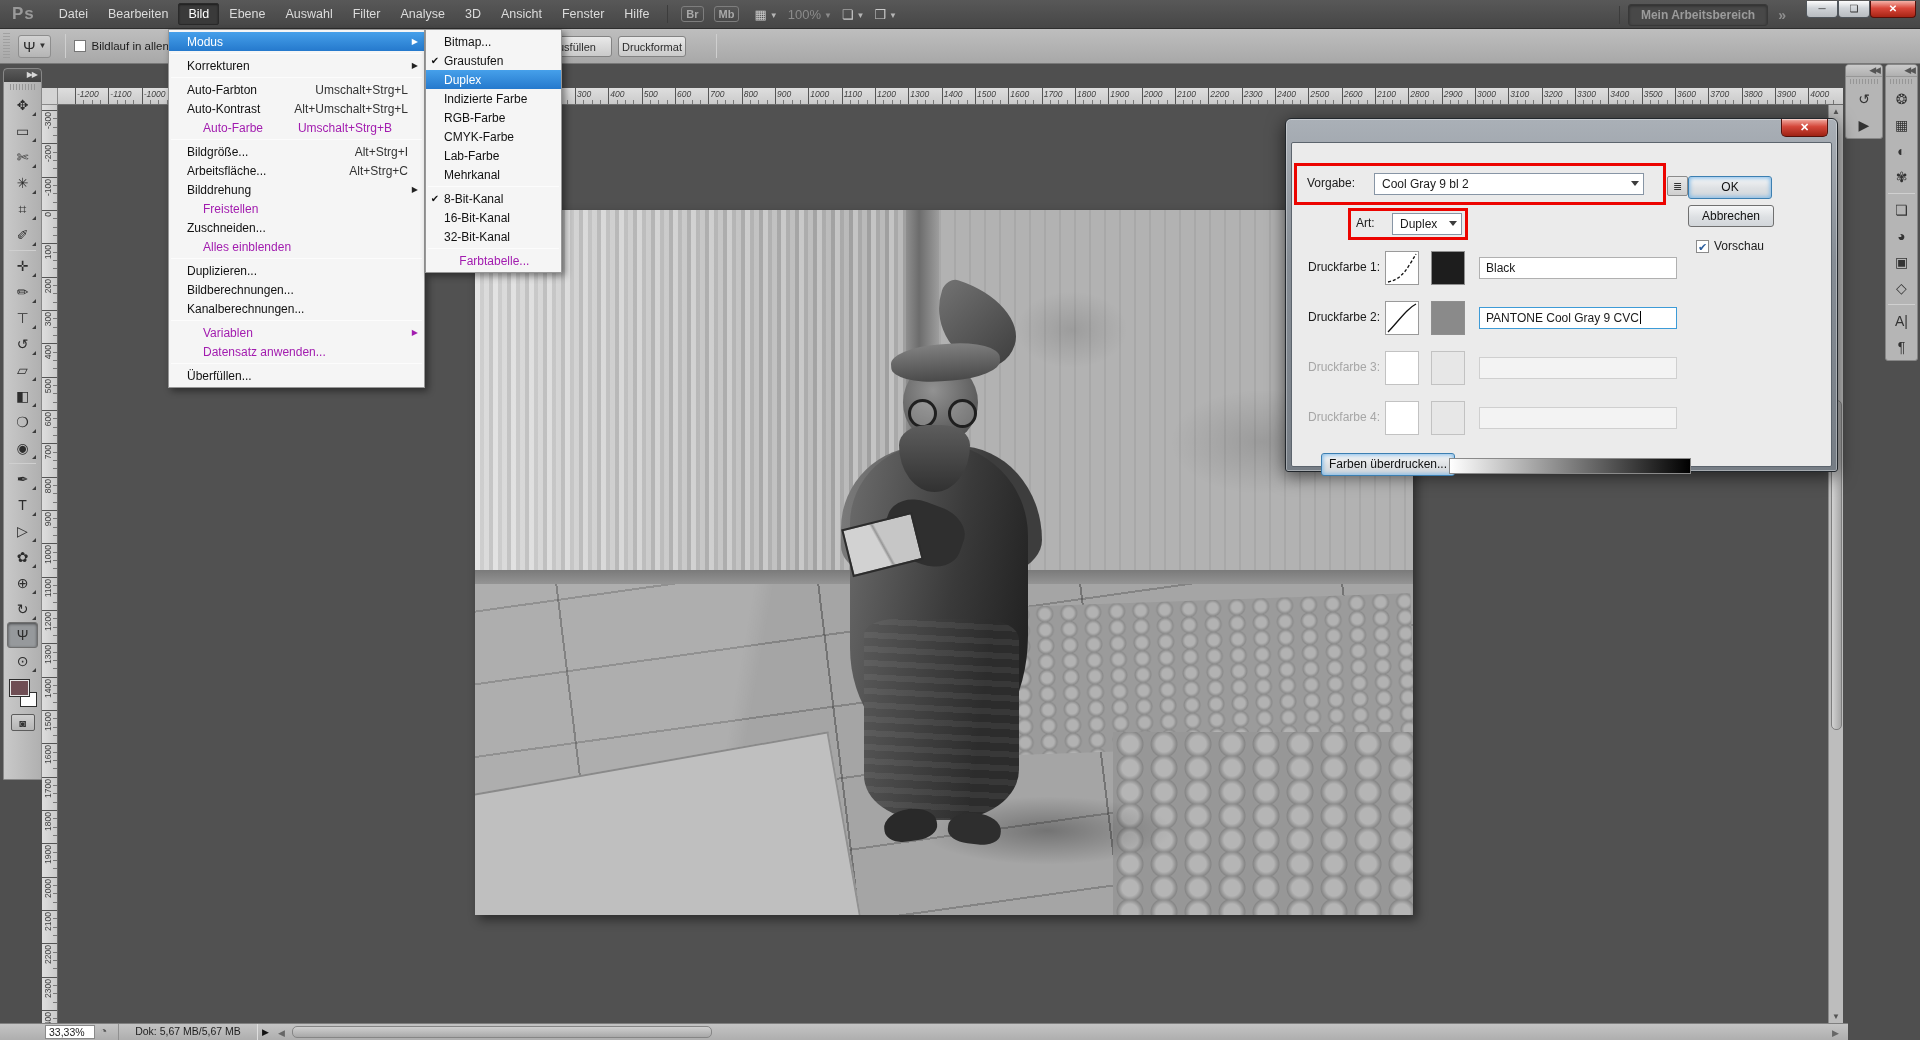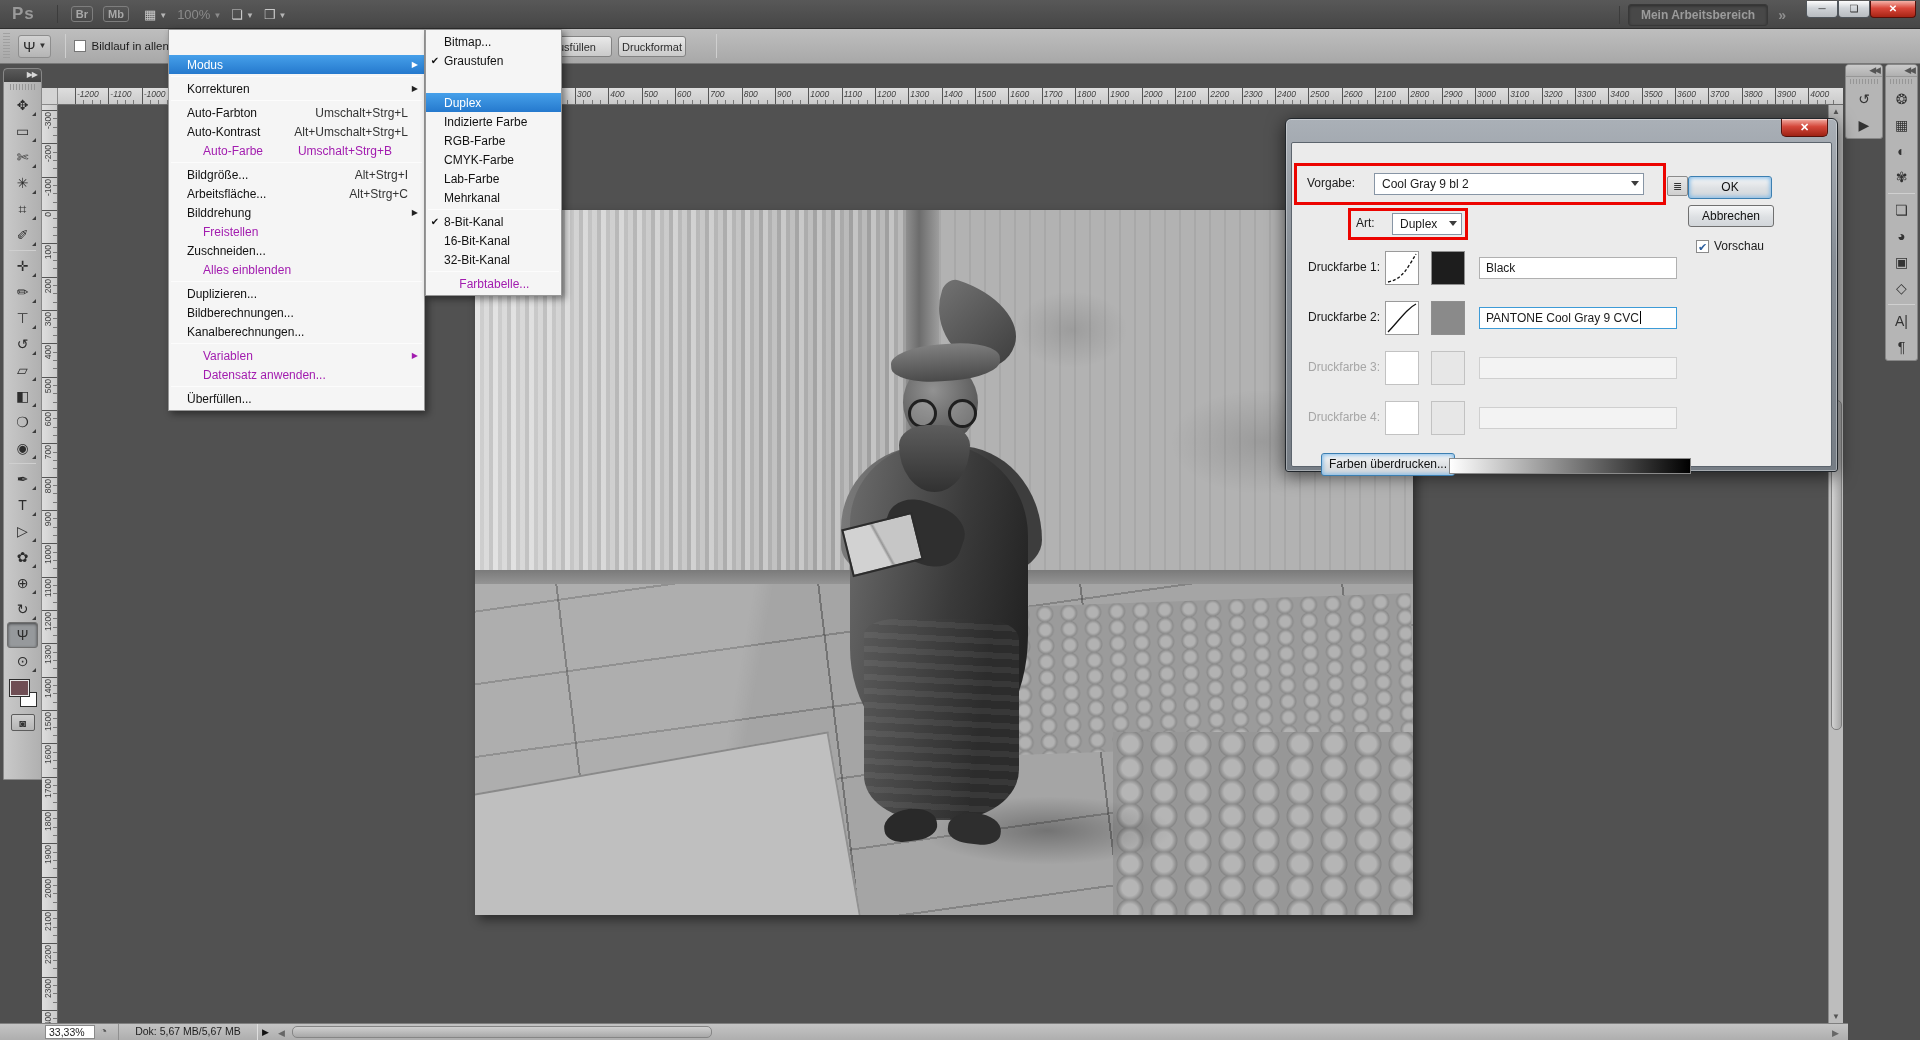--- a/index.html
+++ b/index.html
@@ -193,21 +193,21 @@
   .popup { position:absolute; background:#f5f5f5; border:1px solid #979797;
     box-shadow:3px 3px 7px rgba(0,0,0,.45); z-index:50; font-size:12px; padding:2px 0; }
   #bild-menu { left:168px; top:29px; width:257px; }
   #modus-submenu { left:425px; top:29px; width:137px; z-index:51; }
   .mi { display:flex; align-items:center; height:19px; padding:0 6px 0 0; color:#111; }
   .mi .check { width:18px; text-align:center; font-size:10px; }
   .mi .lbl { flex:1 1 auto; white-space:nowrap; }
   .mi .sc { color:#333; margin-left:18px; white-space:nowrap; }
   .mi .sub { width:10px; font-size:8px; text-align:right; color:#222; }
   .mi.disabled, .mi.disabled .sc, .mi.disabled .sub { color:#a21caf;gap:16px; }
-  .mi.hl { background:linear-gradient(#46a0ea,#2579cd); color:#fff;margin-top:23px; }
+  .mi.hl { background:linear-gradient(#46a0ea,#2579cd); color:#fff; }
   .mi.hl .sc, .mi.hl .sub, .mi.hl .check { color:#fff; }
   .msep { height:1px; background:#d9d9d9; border-bottom:1px solid #fcfcfc; margin:2px 2px; }
 
   
   #dialog { position:absolute; left:1285px; top:118px; width:553px; height:354px; z-index:40;
     background:linear-gradient(#aab0b7,#868d95 40%,#767d85); border:1px solid #22272c; border-radius:6px 6px 3px 3px;
     box-shadow:0 4px 18px rgba(0,0,0,.6), inset 0 0 0 1px rgba(255,255,255,.35); }
   #dlg-title { height:23px; line-height:22px; padding-left:11px; font-size:12.5px; color:#10141a;
     text-shadow:0 1px 0 rgba(255,255,255,.4); }
   #dlg-close { position:absolute; right:9px; top:0px; width:47px; height:18px;
@@ -247,20 +247,33 @@
   #chk-preview .box { width:13px; height:13px; background:#fff; border:1px solid #8a8a8a;
     color:#2c5f9e; font-size:11px; line-height:12px; text-align:center; margin-right:5px; }
 </style>
 </head>
 <body>
 
 <div id="app">
 
   <div id="titlebar">
     <span id="ps-logo">Ps</span>
+    <div id="top-menus" style="display: flex;">
+        <div class="tmenu">Datei</div>
+        <div class="tmenu">Bearbeiten</div>
+        <div class="tmenu active">Bild</div>
+        <div class="tmenu">Ebene</div>
+        <div class="tmenu">Auswahl</div>
+        <div class="tmenu">Filter</div>
+        <div class="tmenu">Analyse</div>
+        <div class="tmenu">3D</div>
+        <div class="tmenu">Ansicht</div>
+        <div class="tmenu">Fenster</div>
+        <div class="tmenu">Hilfe</div>
+      </div>
     <span class="tb-sep"></span>
     <span class="badge">Br</span>
     <span class="badge">Mb</span>
     <span class="bar-icon">▦<span class="drop-arrow">▼</span></span>
     <span class="bar-icon grayed"><span>100%</span><span class="drop-arrow grayed">▼</span></span>
     <span class="bar-icon">❏<span class="drop-arrow">▼</span></span>
     <span class="bar-icon">❒<span class="drop-arrow">▼</span></span>
     <div id="tb-right">
       <span class="tb-sep"></span>
       <span id="workspace-btn">Mein Arbeitsbereich</span>

